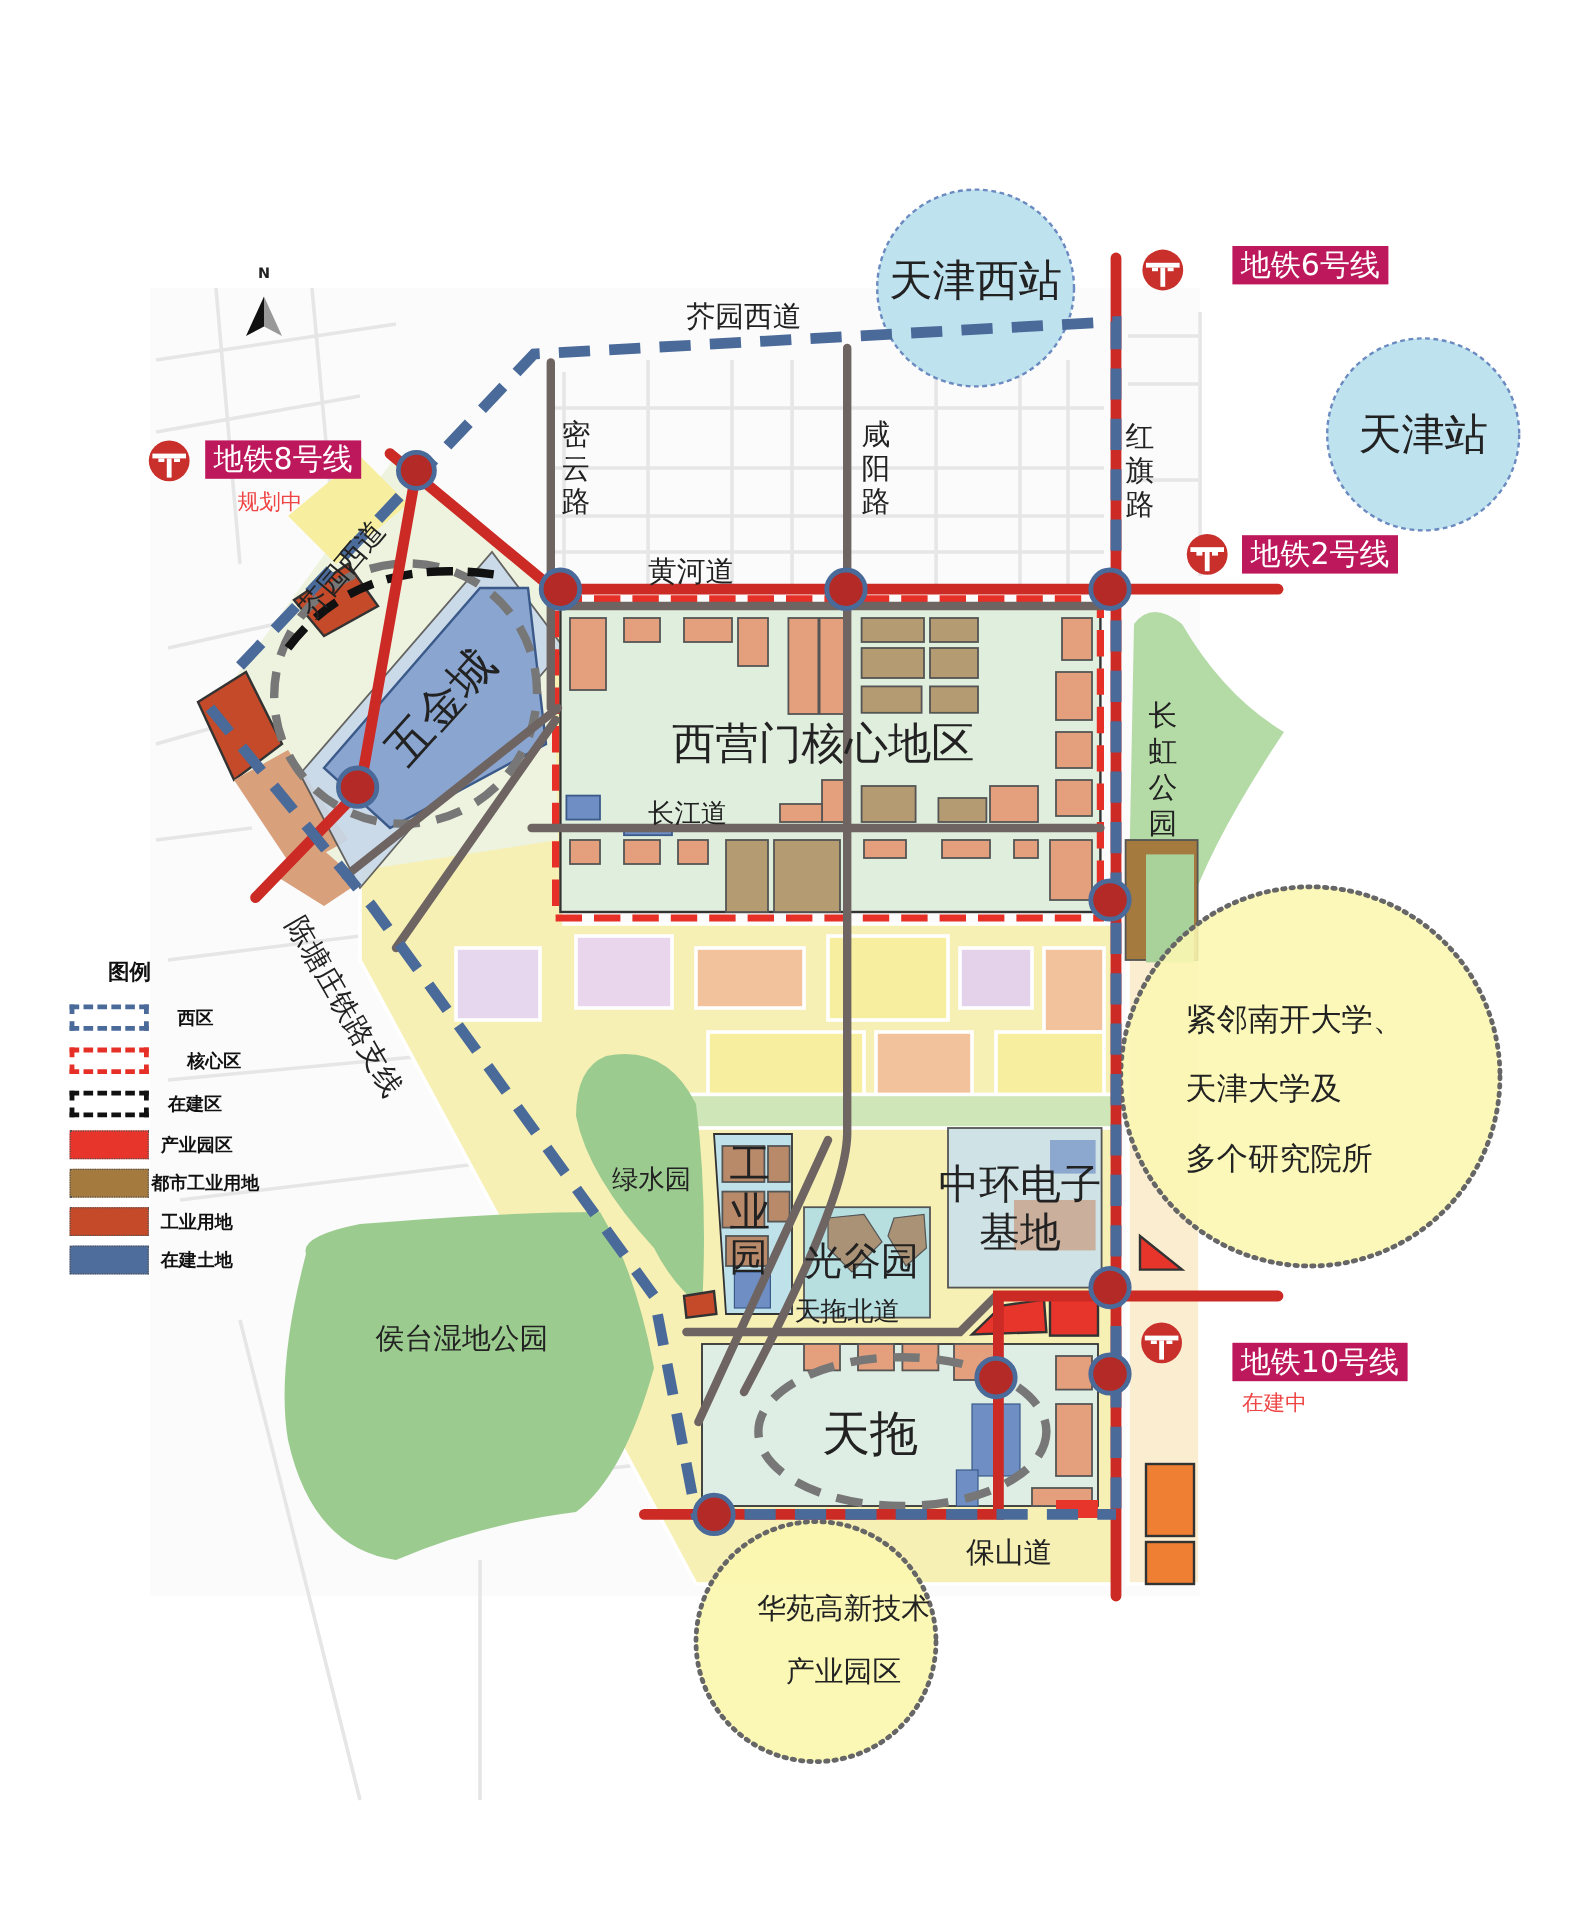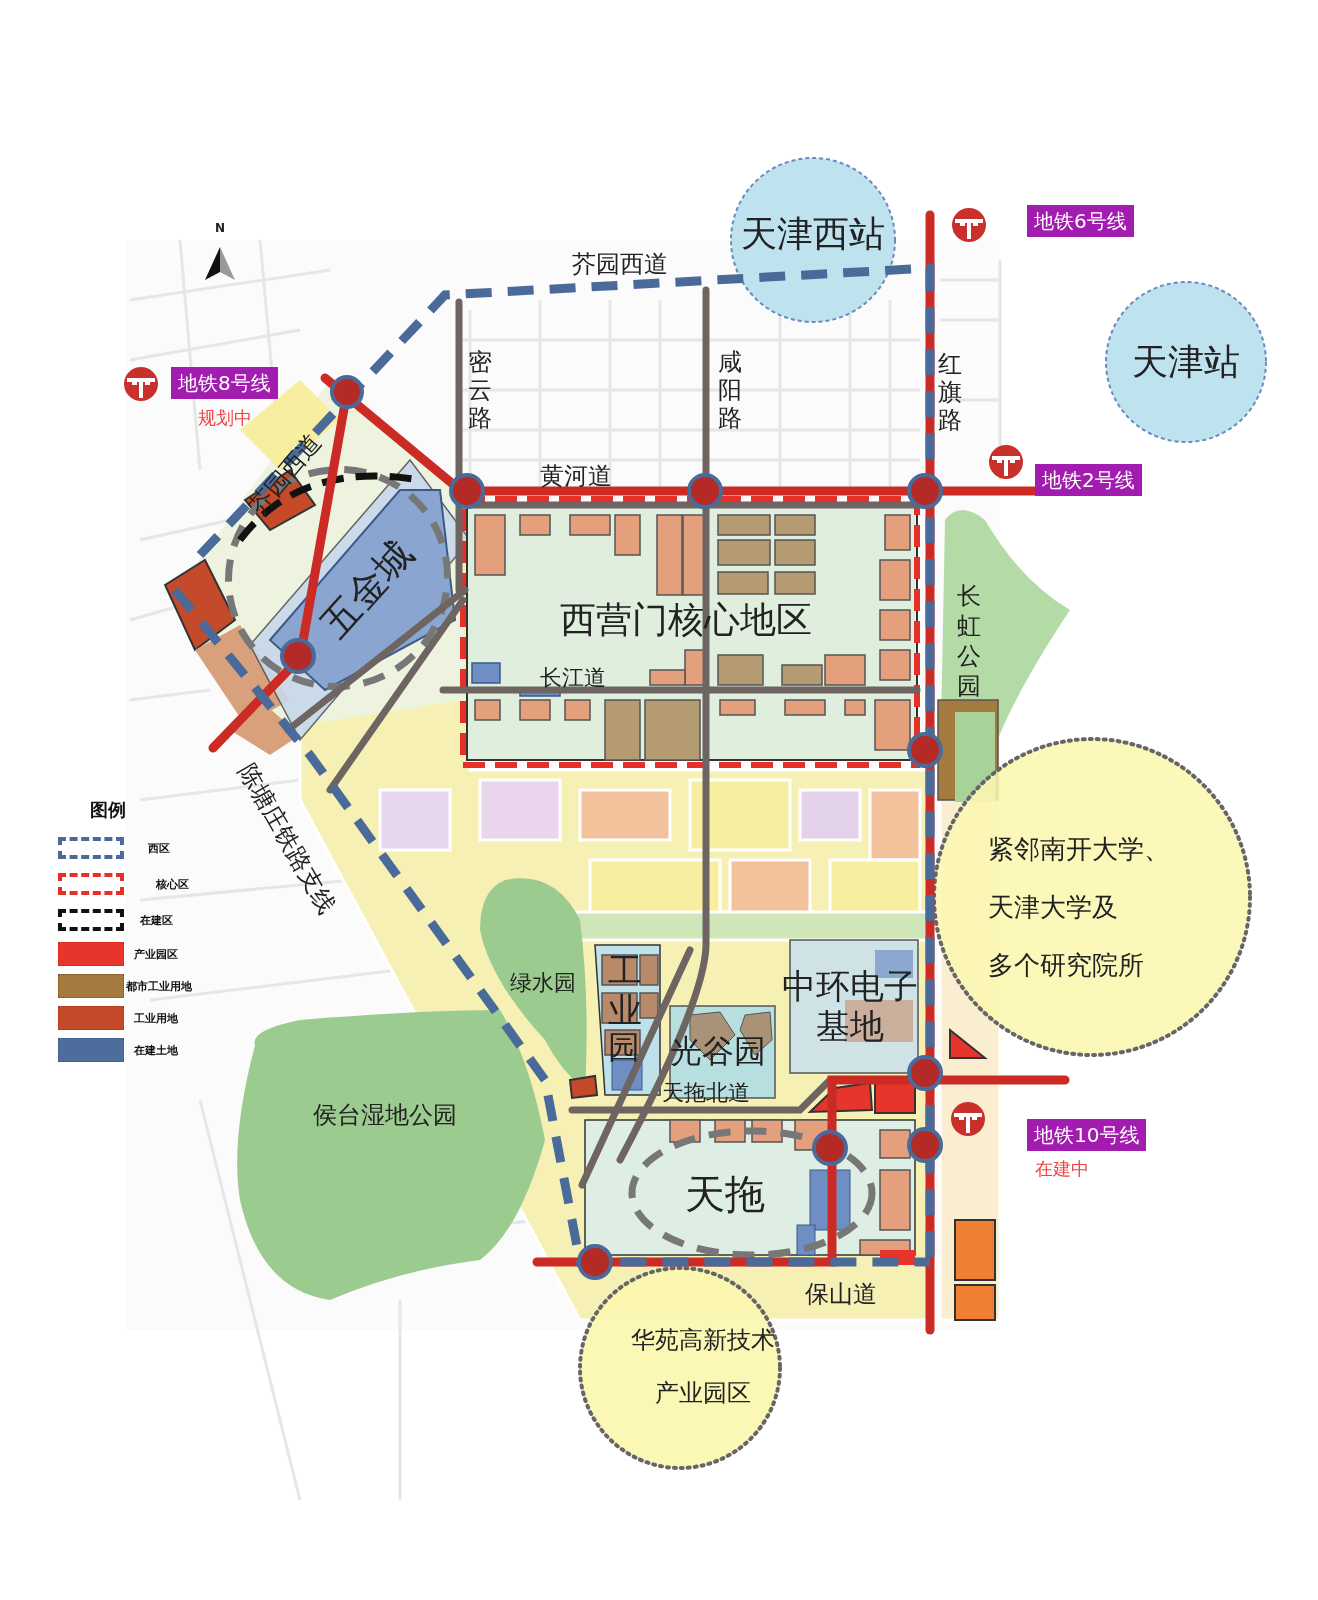--- a/index.html
+++ b/index.html
@@ -7,22 +7,22 @@
   #map{position:absolute;left:0;top:0;width:1318px;height:1600px;}
   .lbl{font-family:"DejaVu Sans","Liberation Sans",sans-serif;fill:#222;}
   .legend{position:absolute;left:58px;top:798px;width:200px;font-family:"DejaVu Sans","Liberation Sans",sans-serif;font-weight:bold;color:#111;}
   .legend-title{font-size:18px;margin:0 0 8px 32px;}
   .legend-row{display:flex;align-items:center;height:36px;}
   .legend-row.swatch-row{height:32px;}
   .sw{width:66px;height:24px;margin-right:10px;box-sizing:border-box;flex:0 0 66px;}
   .sw.dash{border:4px dashed;height:22px;}
   .sw.fill{border:1px dotted #555;}
   .sw.station{width:40px;height:40px;flex:0 0 40px;border-radius:50%;background:#b42a26;border:5px solid #4a6a9a;margin:0 32px 0 14px;}
-  .legend-text{font-size:11px;white-space:nowrap;}
-  .metro-tag{position:absolute;background:#a21caf;color:#fff;font-size:20px;padding:3px 7px;line-height:26px;white-space:nowrap;font-family:"DejaVu Sans","Liberation Sans",sans-serif;text-align:right;}
+  .legend-text{font-size:15px;white-space:nowrap;}
+  .metro-tag{position:absolute;background:#be185d;color:#fff;font-size:25px;padding:3px 7px;line-height:26px;white-space:nowrap;font-family:"DejaVu Sans","Liberation Sans",sans-serif;text-align:right;}
   .metro-sub{position:absolute;font-size:18px;color:#ef4444;white-space:nowrap;font-family:"DejaVu Sans","Liberation Sans",sans-serif;}
   .metro-icon{position:absolute;width:36px;height:36px;}
 </style>
 </head>
 <body>
 
 <svg id="map" viewBox="0 0 1318 1600" xmlns="http://www.w3.org/2000/svg">
 
   <g stroke="#e6e6e6" stroke-width="3" fill="none">
     <rect x="125" y="240" width="875" height="1090" fill="#fbfbfb" stroke="none"></rect>
@@ -278,21 +278,21 @@
   </svg>
 <div class="metro-tag" style="left:1027px;top:205px;">地铁6号线</div>
 
 <svg class="metro-icon" style="left:988px;top:444px;" viewBox="0 0 36 36">
     <circle cx="18" cy="18" r="17" fill="#c9302c"></circle>
     <rect x="4" y="12" width="28" height="4" fill="#fff"></rect>
     <rect x="16" y="16" width="4" height="16" fill="#fff"></rect>
     <rect x="9" y="16" width="5" height="3" fill="#fff"></rect>
     <rect x="22" y="16" width="5" height="3" fill="#fff"></rect>
   </svg>
-<div class="metro-tag" style="left:1035px;top:464px;">地铁2号线</div>
+<div class="metro-tag" style="left:1035px;top:446px;">地铁2号线</div>
 
 <svg class="metro-icon" style="left:950px;top:1101px;" viewBox="0 0 36 36">
     <circle cx="18" cy="18" r="17" fill="#c9302c"></circle>
     <rect x="4" y="12" width="28" height="4" fill="#fff"></rect>
     <rect x="16" y="16" width="4" height="16" fill="#fff"></rect>
     <rect x="9" y="16" width="5" height="3" fill="#fff"></rect>
     <rect x="22" y="16" width="5" height="3" fill="#fff"></rect>
   </svg>
 <div class="metro-tag" style="left:1027px;top:1119px;">地铁10号线</div>
 <div class="metro-sub" style="left:1035px;top:1157px;">在建中</div>

